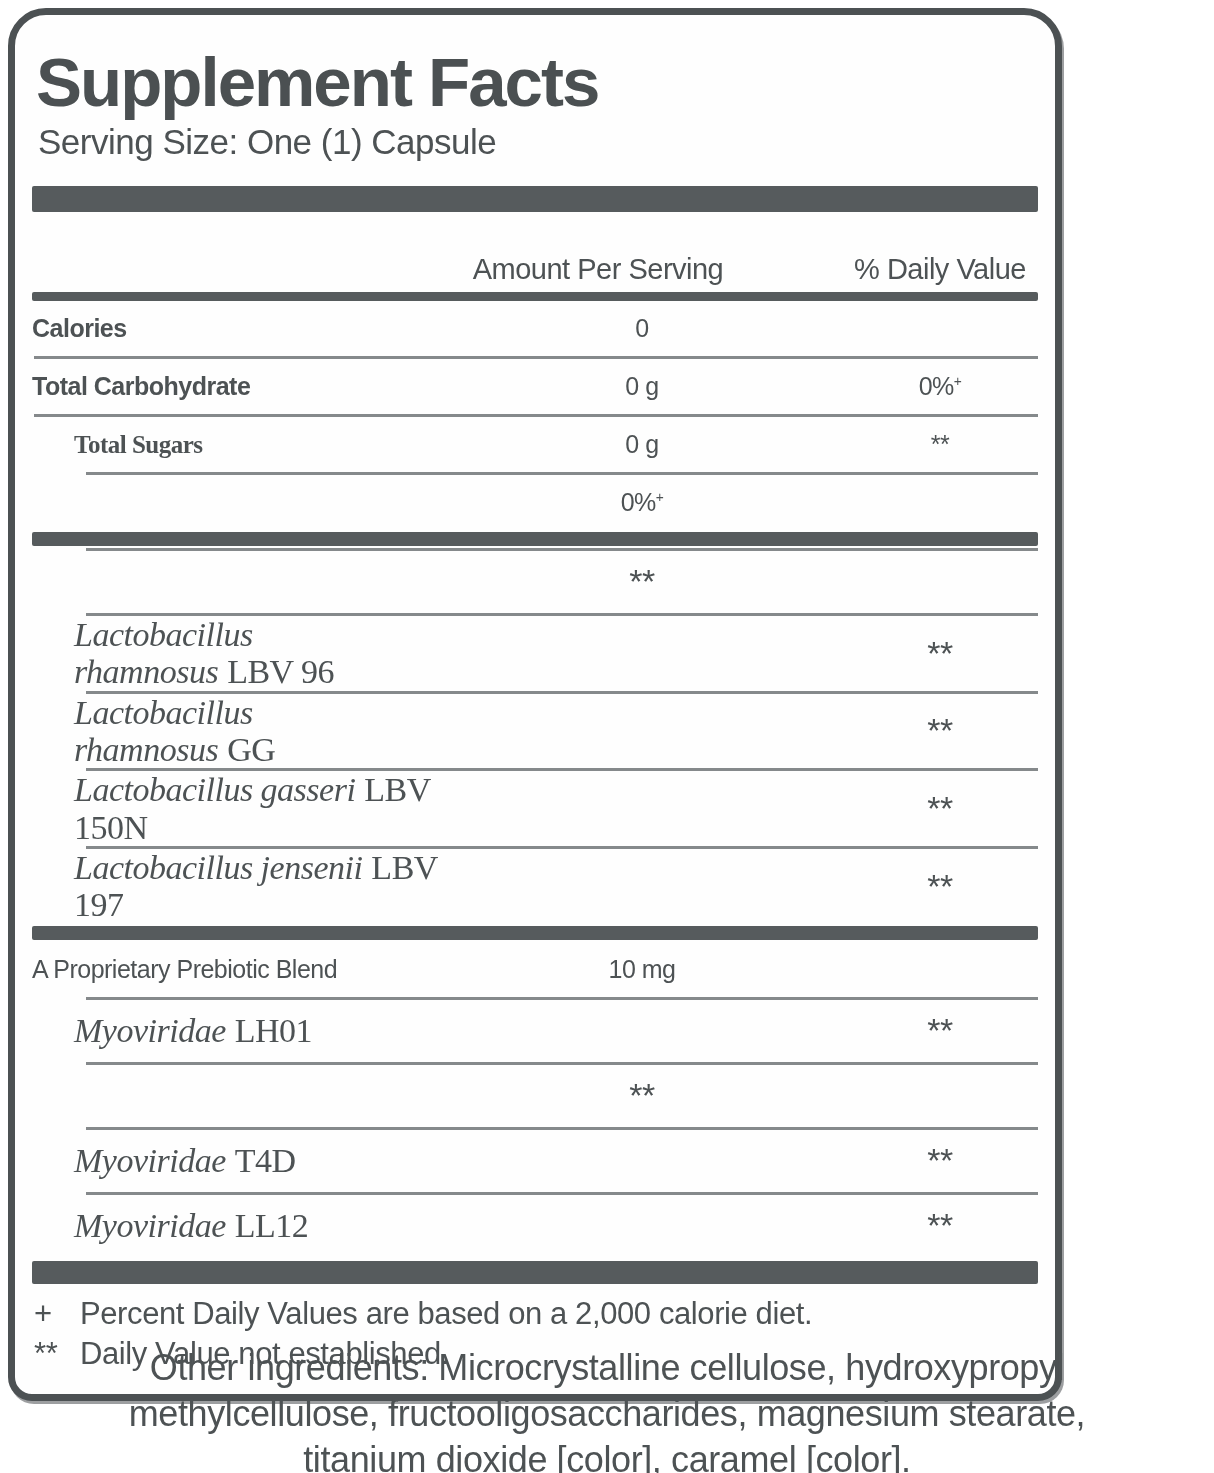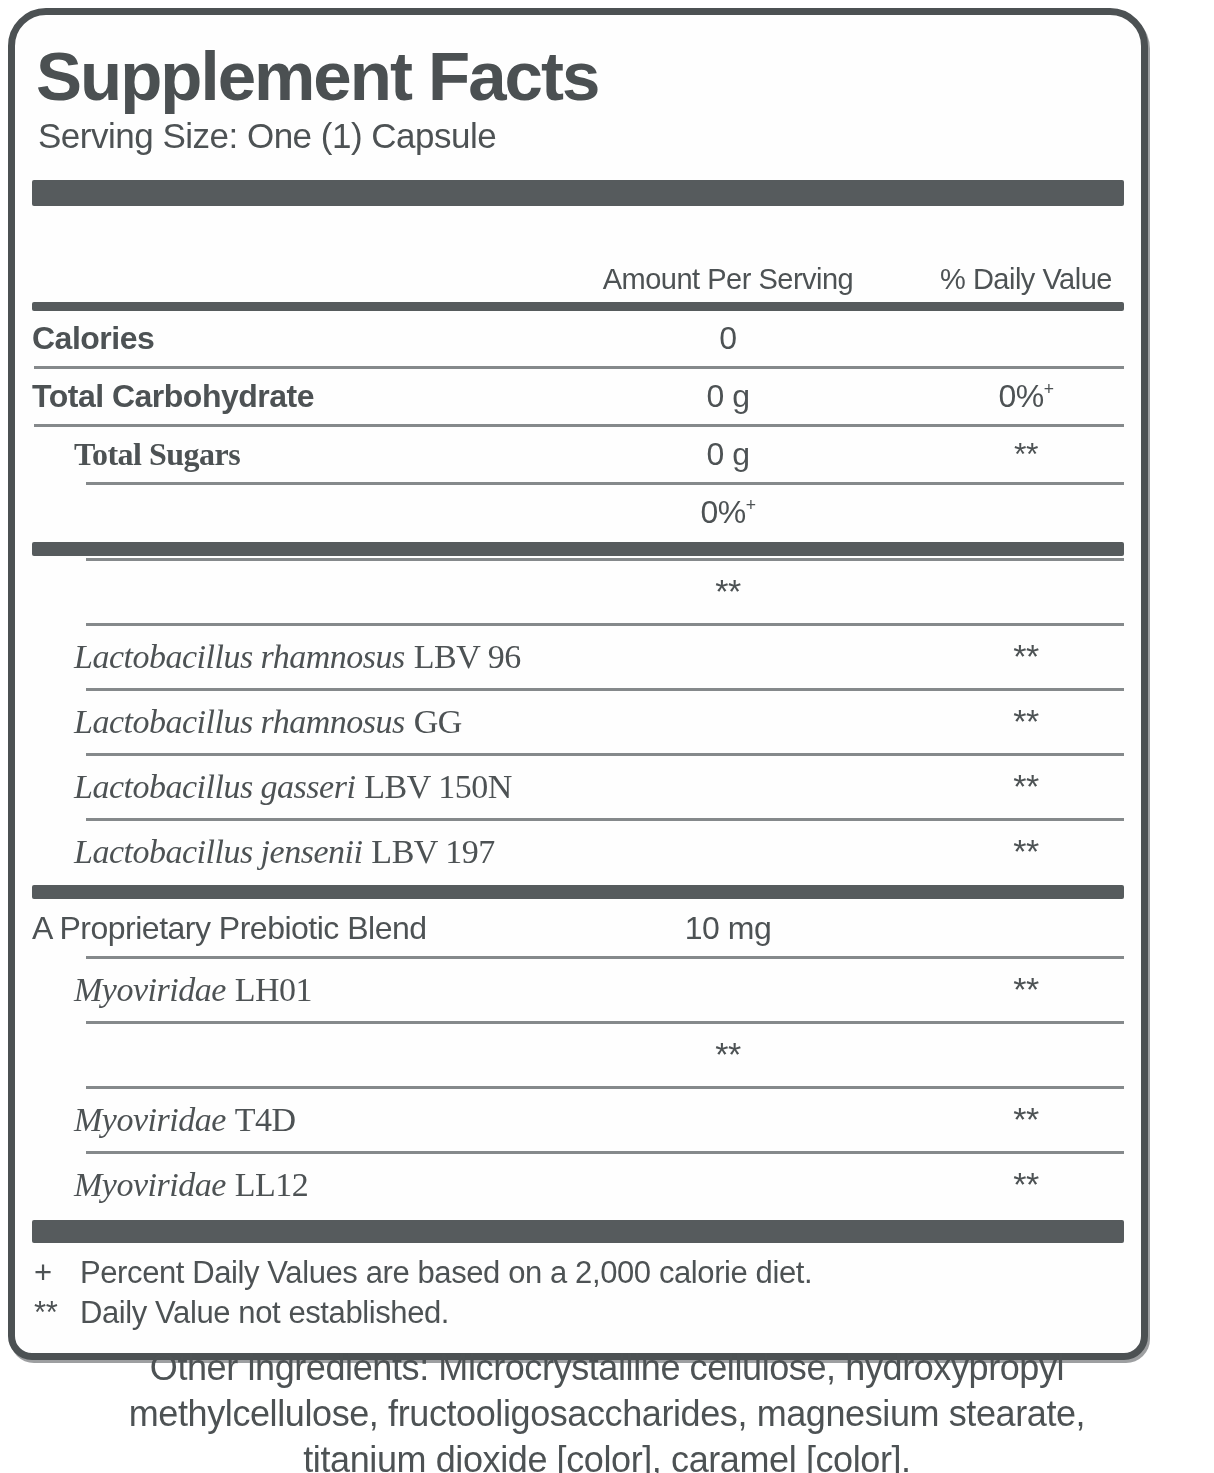--- a/index.html
+++ b/index.html
@@ -7,25 +7,25 @@
     width: 1214px;
     background: #ffffff;
     font-family: "Liberation Sans", sans-serif;
     color: #4d5254;
   }
   body { position: relative; height: 1473px; overflow: hidden; }
 
   .label-box {
     position: absolute;
     left: 8px; top: 8px;
-    width: 1140px;
+    width: 1054px;
     border: 7px solid #4c5153;
     border-radius: 38px 38px 24px 24px;
     background: #fefefe;
-    padding: 20px 17px 12px 17px;
+    padding: 26px 17px 12px 17px;
     box-shadow: 2px 3px 0 rgba(76,81,83,.55);
   }
 
   .title {
     font-size: 69px;
     font-weight: bold;
     letter-spacing: -2px;
     line-height: 1.04;
     color: #4b5052;
     margin: 6px 0 0 4px;
@@ -41,24 +41,24 @@
   .bar-md  { height: 9px;  margin: 6px 0 0 0; }
   .bar-lg  { height: 14px; margin: 2px 0; }
   .bar-end { height: 23px; margin: 4px 0 10px 0; }
 
   .hr { height: 3px; background: #85898b; }
   .hr.ind-0 { margin-left: 2px; }
   .hr.ind-1 { margin-left: 54px; }
 
   .cols-grid { display: grid; grid-template-columns: minmax(0,1fr) 400px 196px; align-items: center; }
 
-  .header-row { margin-top: 50px; min-height: 40px; align-items: end; }
+  .header-row { margin-top: 34px; min-height: 40px; align-items: end; gap: 44px; }
   .header-row .hdr { font-size: 29px; letter-spacing: -0.5px; text-align: center; }
 
-  .row { min-height: 55px; font-size: 32px; letter-spacing: -0.5px; }
+  .row { min-height: 55px; font-size: 25px; letter-spacing: -0.5px; }
   .row.style-species { min-height: 62px; font-size: 34px; }
   .row.style-bold .name-cell { font-weight: bold; }
   .row .name-cell { padding-left: 0; line-height: 1.1; }
   .row.indent-1 .name-cell { padding-left: 42px; font-family: Liberation Serif, serif; }
   .row.indent-2 .name-cell { padding-left: 88px; }
   .species { font-style: italic; }
   .strain  { margin-left: 9px; }
   .amount-cell { text-align: center; }
   .dv-cell { text-align: center; }
   sup { font-size: 0.55em; vertical-align: super; line-height: 0; }

